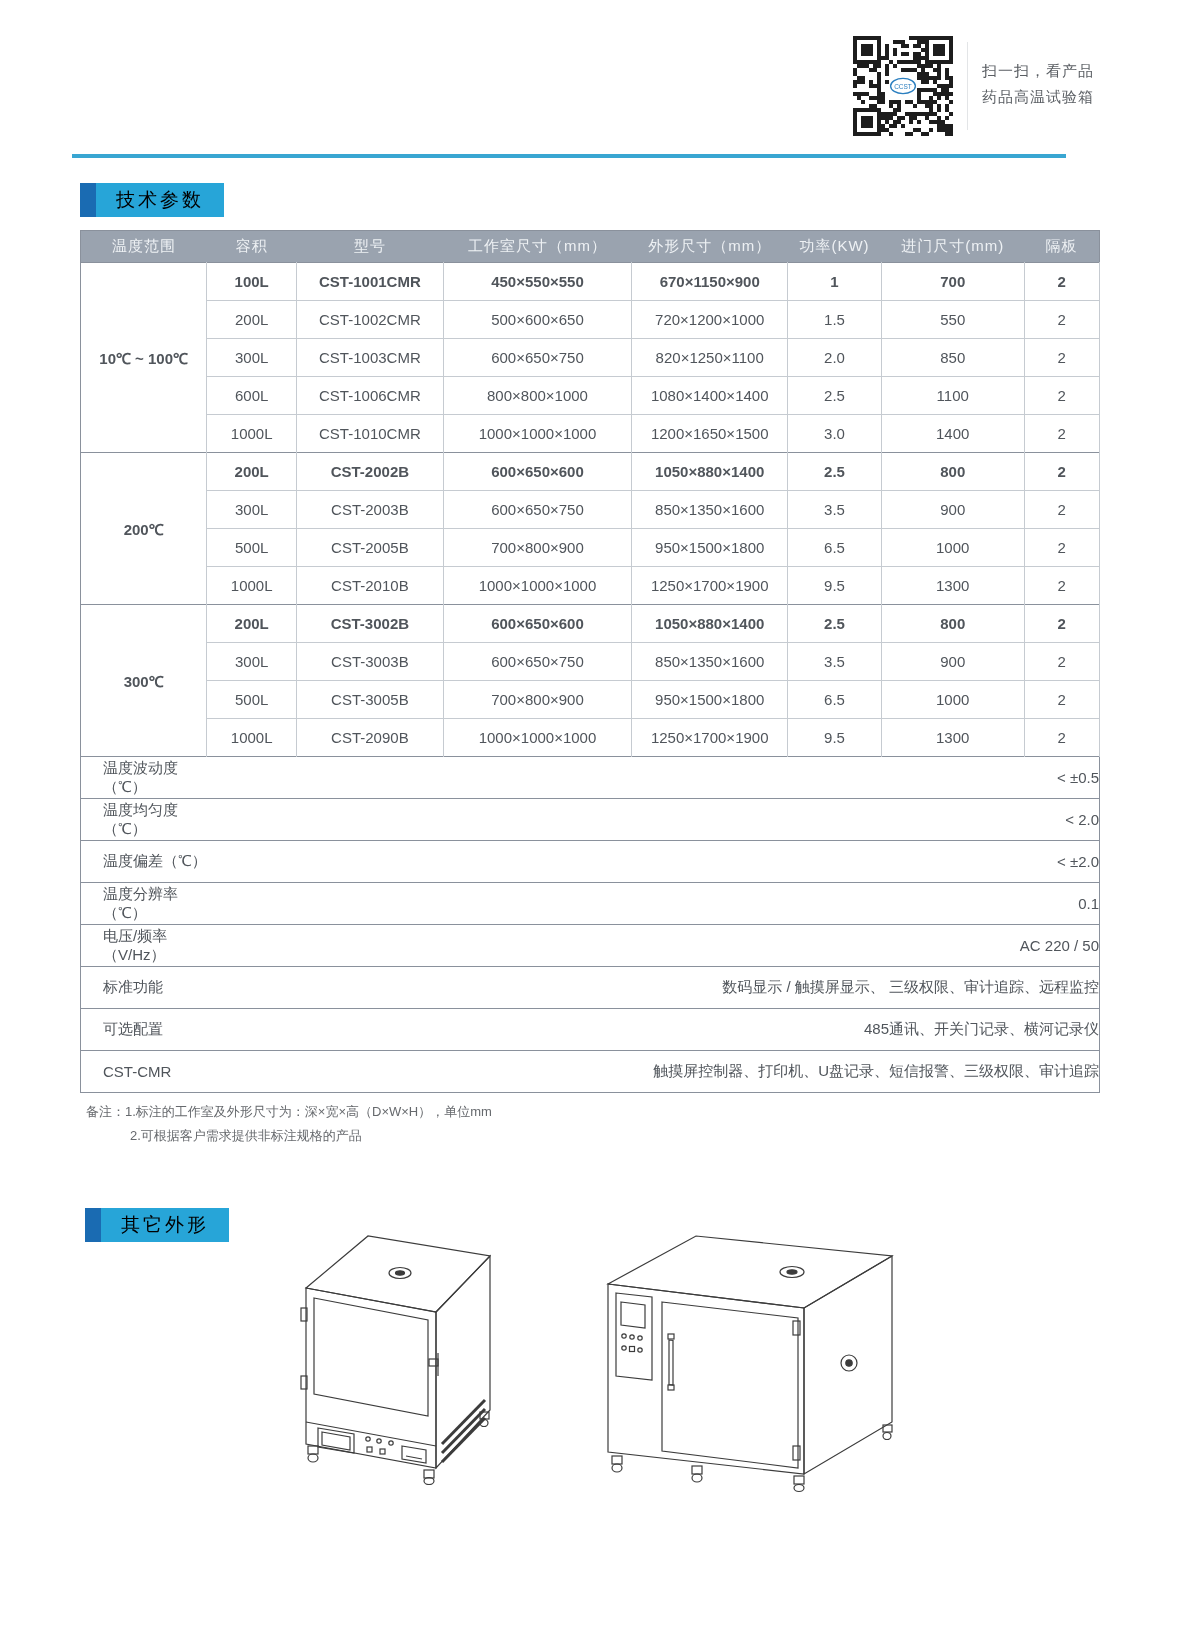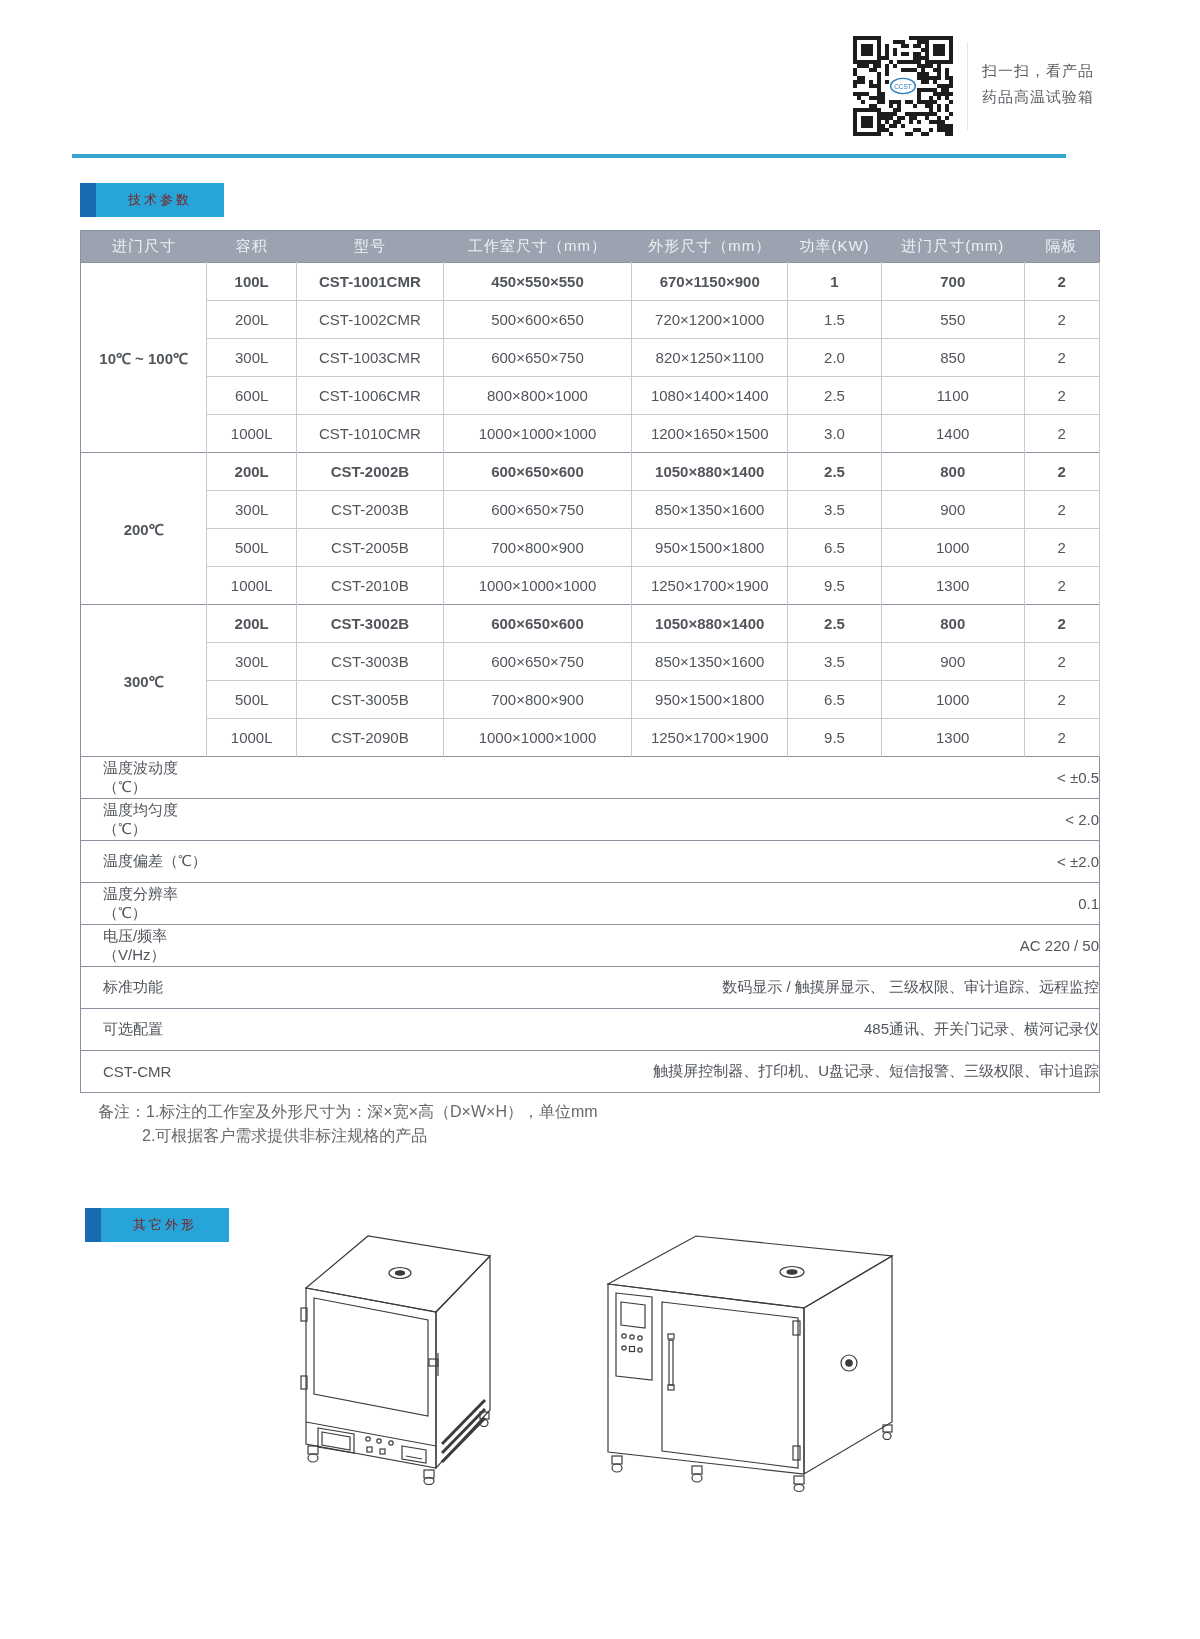--- a/index.html
+++ b/index.html
@@ -21,22 +21,22 @@
   .qr-block{position:absolute;left:853px;top:36px;display:flex;align-items:flex-start;}
   .qr-divider{width:1px;height:88px;background:#e3e5e7;margin:6px 14px 0 14px;}
   .qr-text{margin-top:22px;font-size:15px;color:#5A5E63;line-height:26px;letter-spacing:1px;}
 
   
   .top-rule{position:absolute;left:72px;top:154px;width:994px;height:4px;background:var(--rule-blue);}
 
   
   .section-badge{position:absolute;display:flex;height:34px;}
   .badge-dark{width:16px;height:34px;background:var(--accent-dark-blue);}
-  .badge-light{min-width:128px;height:34px;background:var(--accent-blue);color:#7f1d1d;
-    font-size:13px;letter-spacing:3px;display:flex;align-items:center;justify-content:center;
+  .badge-light{min-width:128px;height:34px;background:var(--accent-blue);color:#000000;
+    font-size:19px;letter-spacing:3px;display:flex;align-items:center;justify-content:center;
     padding:0 14px;}
   #badge-tech{left:80px;top:183px;}
   #badge-shape{left:85px;top:1208px;}
 
   
   table.spec-table{position:absolute;left:80px;top:230px;width:1020px;border-collapse:collapse;
     font-size:15px;color:var(--cell-text);table-layout:fixed;border:1px solid var(--border-dark);}
   col.c1{width:12.4%}col.c2{width:8.8%}col.c3{width:14.4%}col.c4{width:18.5%}
   col.c5{width:15.3%}col.c6{width:9.2%}col.c7{width:14.0%}col.c8{width:7.4%}
   .spec-table thead th{height:32px;background:var(--header-gray);color:var(--header-text);
@@ -44,21 +44,21 @@
   .spec-table td{height:38px;text-align:center;vertical-align:middle;
     border-left:1px solid var(--border-light);border-right:1px solid var(--border-light);
     border-top:1px solid var(--border-light);}
   .spec-table tr.group-start td{border-top:1px solid var(--border-dark);font-weight:bold;}
   .spec-table td.range{border-left:none;margin-top:40px;}
   .spec-table tr.spec td{height:42px;border-left:none;border-right:none;border-top:1px solid var(--border-dark);}
   .spec-table td.spec-label{text-align:left;padding-left:22px;}
   .spec-table td.spec-value{text-align:right;}
 
   
-  .notes{position:absolute;left:98px;top:1100px;font-size:16px;color:var(--note-text);line-height:24px;}
+  .notes{position:absolute;left:86px;top:1100px;font-size:13px;color:var(--note-text);line-height:24px;}
   .notes .indent{padding-left:44px;}
 
   
   .drawing{position:absolute;}
   #drawing-small{left:292px;top:1210px;}
   #drawing-large{left:596px;top:1222px;}
   .drawing svg{display:block;}
 </style>
 </head>
 <body>
@@ -309,21 +309,21 @@
         <col class="c2">
         <col class="c3">
         <col class="c4">
       <col class="c5">
         <col class="c6">
         <col class="c7">
         <col class="c8">
     </colgroup>
     <thead>
       <tr id="thead-row">
-          <th>进门尺寸</th>
+          <th>温度范围</th>
           <th>容积</th>
           <th>型号</th>
           <th>工作室尺寸（mm）</th>
           <th>外形尺寸（mm）</th>
           <th>功率(KW)</th>
           <th>进门尺寸(mm)</th>
           <th>隔板</th>
         </tr>
     </thead>
     <tbody id="tbody">

